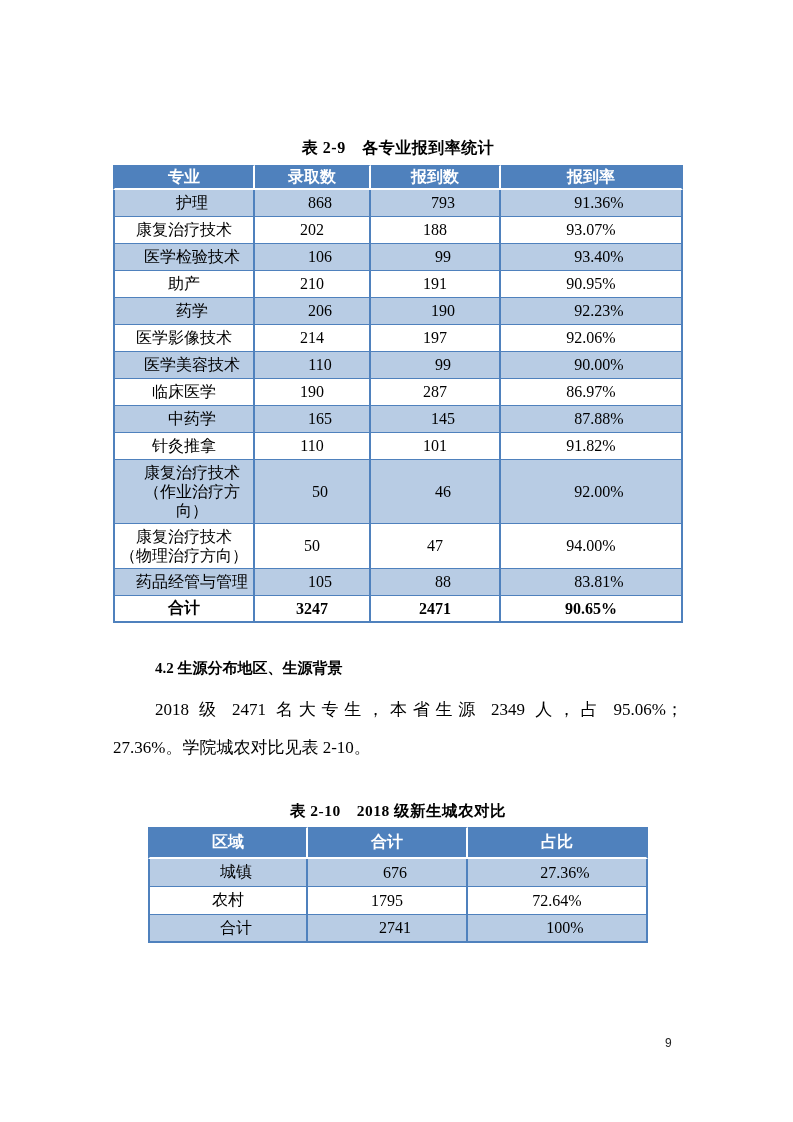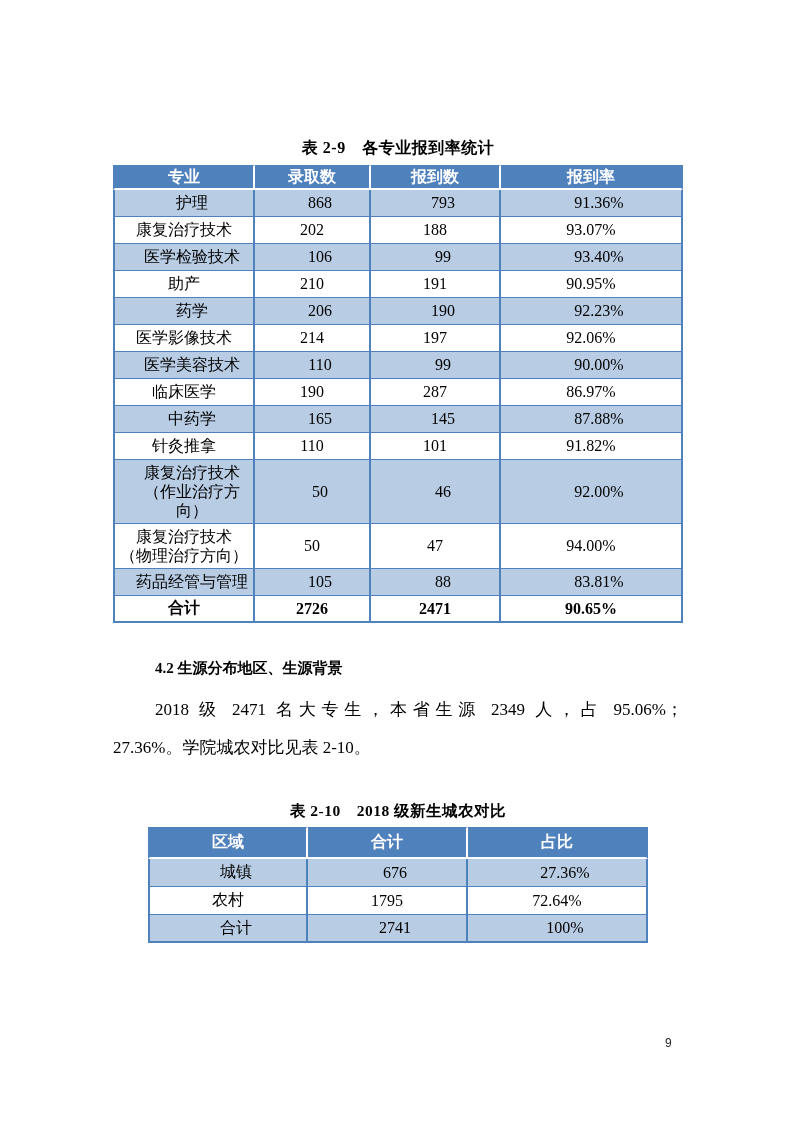--- a/index.html
+++ b/index.html
@@ -156,21 +156,21 @@
           <td>94.00%</td>
         </tr>
         <tr class="alt">
           <td>药品经管与管理</td>
           <td>105</td>
           <td>88</td>
           <td>83.81%</td>
         </tr>
         <tr class="total">
           <td>合计</td>
-          <td>2726</td>
+          <td>3247</td>
           <td>2471</td>
           <td>90.65%</td>
         </tr>
       </tbody>
   </table>
 
   <div id="section-heading">4.2 生源分布地区、生源背景</div>
 
   <div id="paragraph">
     <div class="para-line first">2018 级 2471 名大专生，本省生源 2349 人，占 95.06%；</div>

